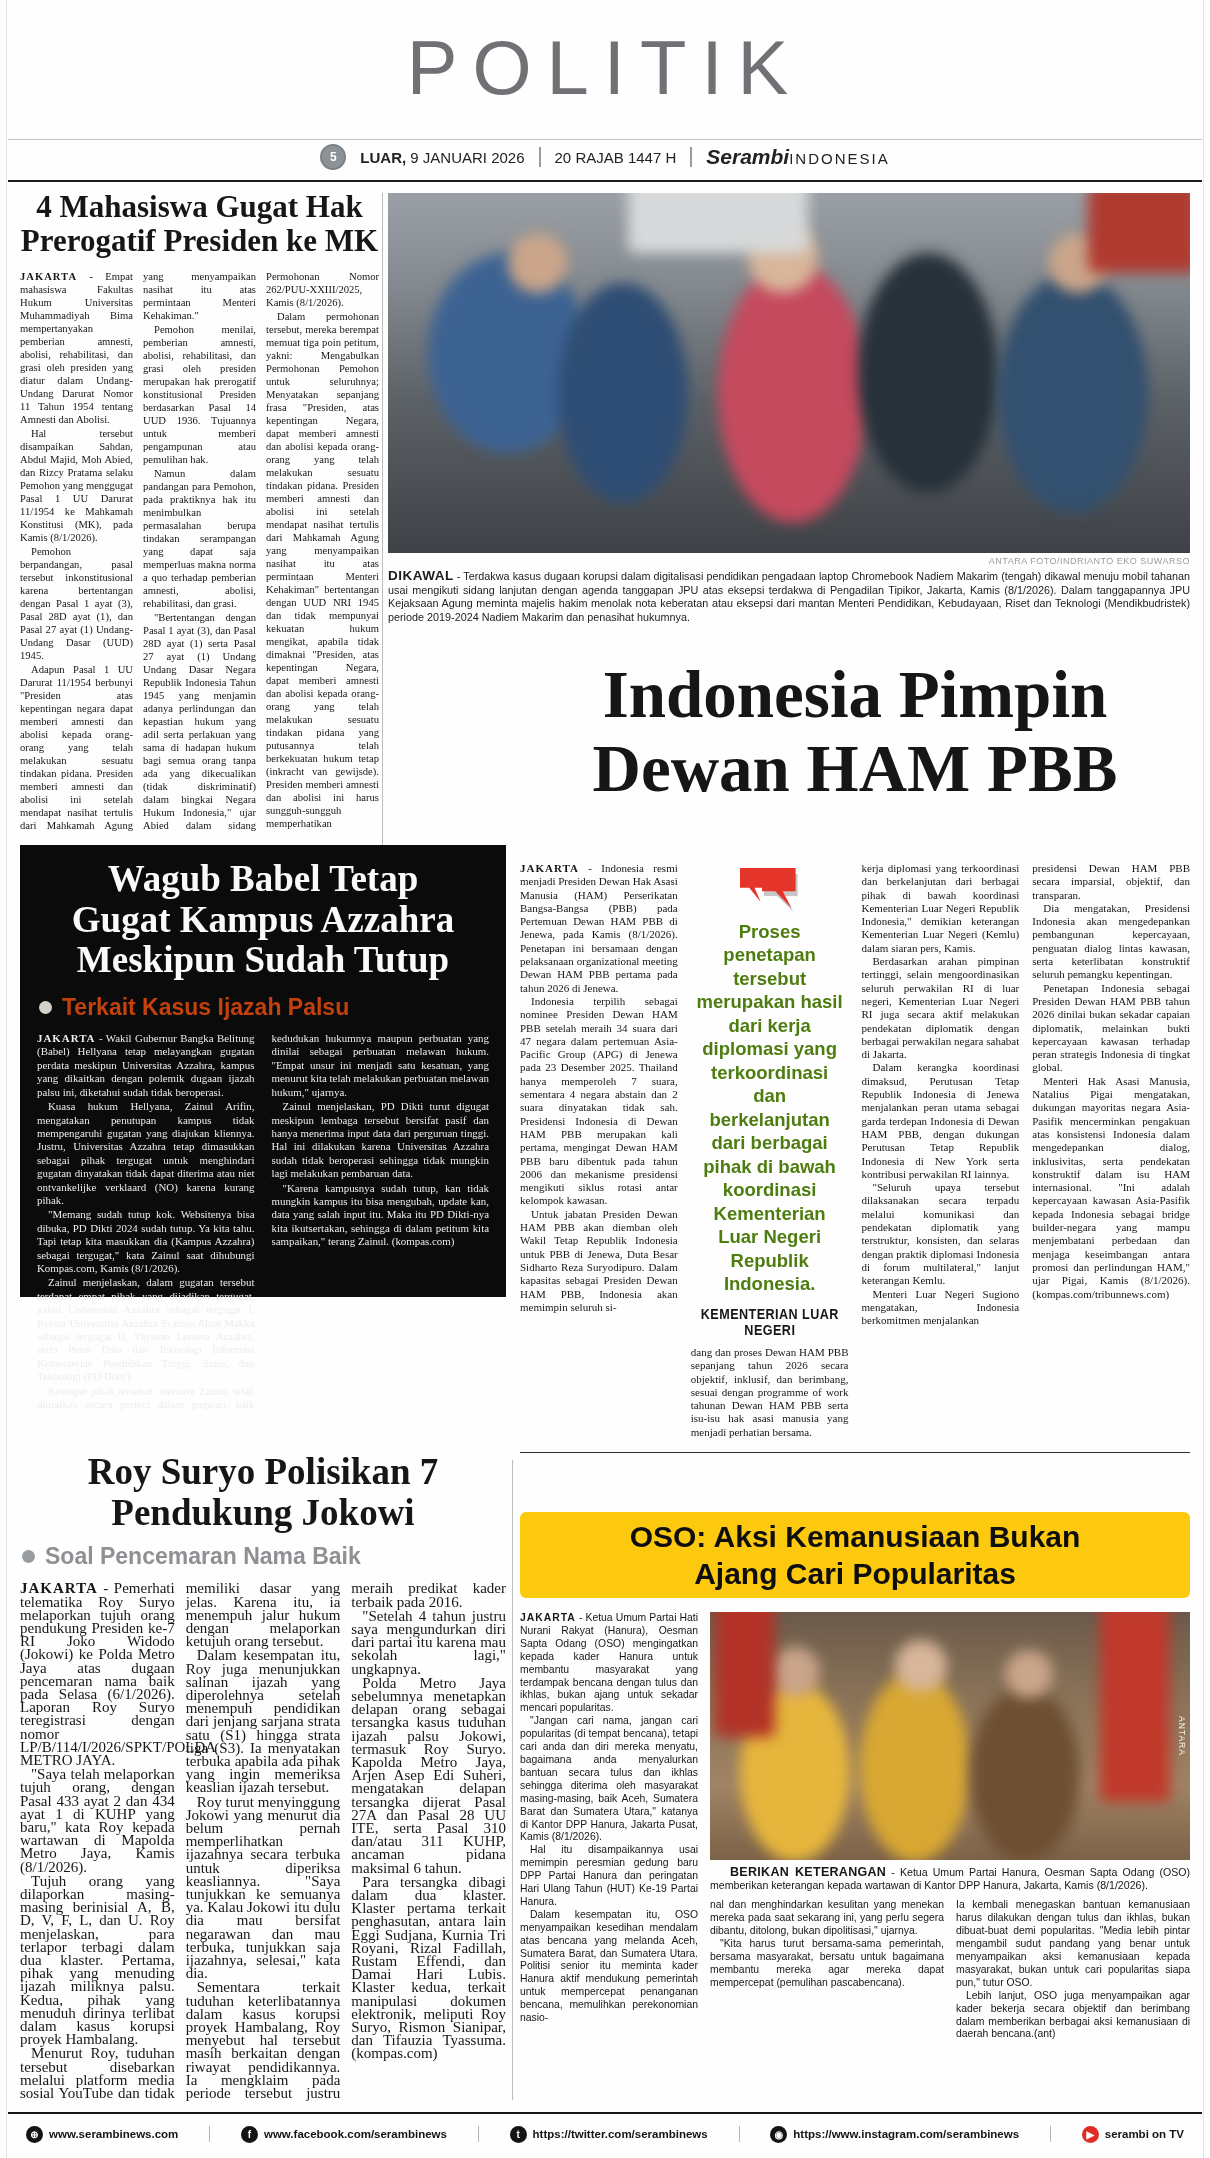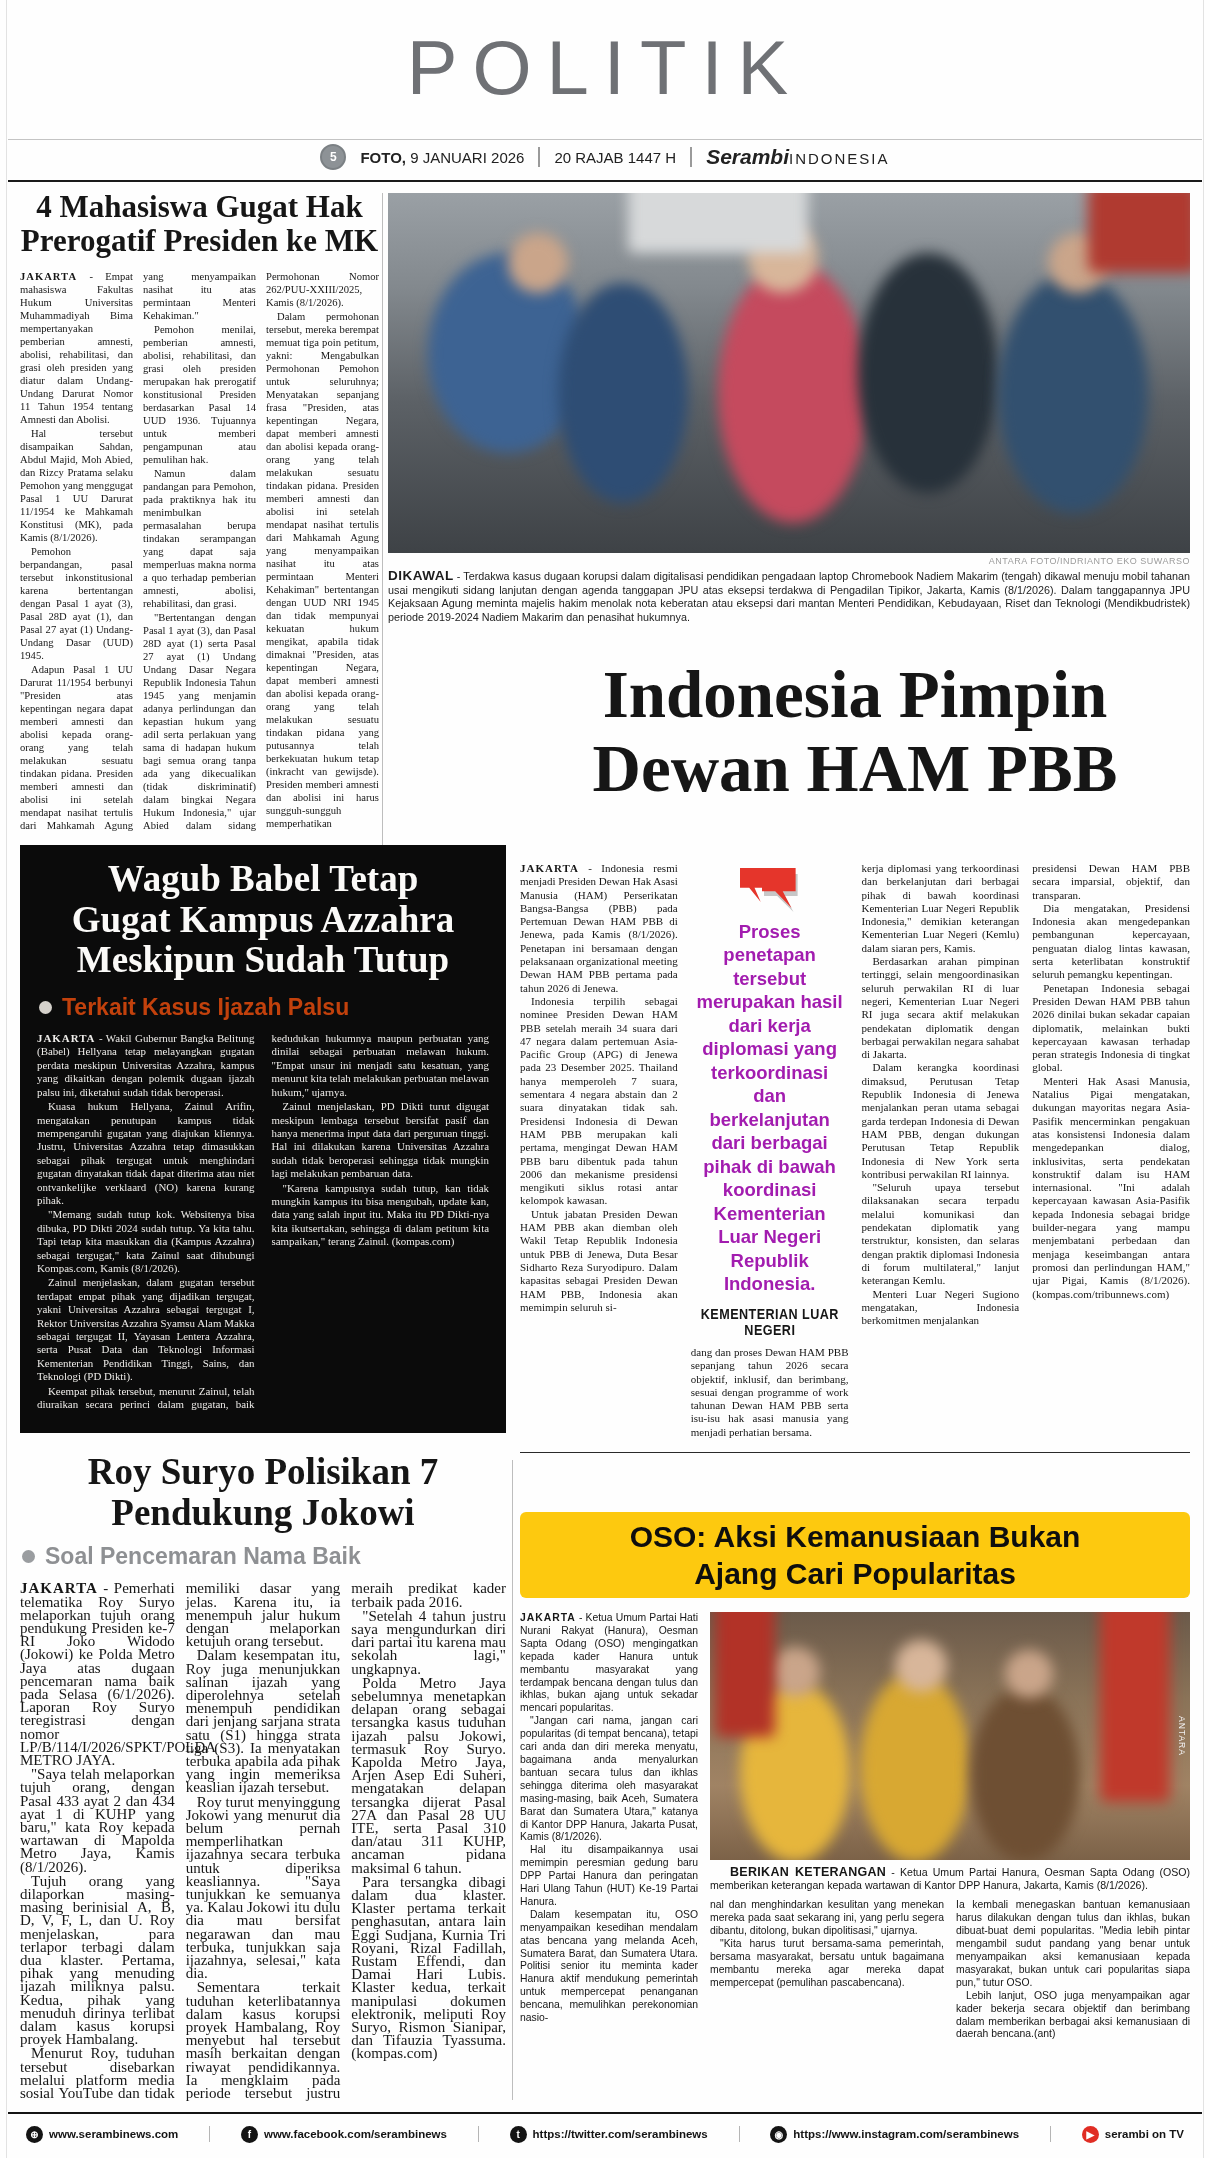--- a/index.html
+++ b/index.html
@@ -47,25 +47,25 @@
   .ham{left:520px;top:862px;width:670px;height:578px;display:flex;gap:13px;overflow:hidden;}
   .hcol{width:158px;font-size:11px;line-height:13.3px;}
   .hcol p{margin:0;text-indent:11px;text-align:justify;}
   .hcol p.lead,.hcol p.cont{text-indent:0;}
   .pq{margin:4px 2px 8px 2px;text-align:center;}
   .qicon{position:relative;width:64px;height:46px;margin:0 auto 8px auto;}
   .q{position:absolute;clip-path:polygon(0 0,100% 0,100% 58%,62% 58%,88% 100%,40% 58%,0 58%);}
   .q-shadow{left:26px;top:8px;width:34px;height:38px;background:#c7c7c7;}
   .q-left{left:2px;top:2px;width:24px;height:34px;background:#e5352b;}
   .q-right{left:24px;top:2px;width:34px;height:40px;background:#e5352b;}
-  .pq-text{font-family:"Liberation Sans",sans-serif;font-weight:bold;font-size:18.5px;line-height:1.27;color:#a21caf;}
+  .pq-text{font-family:"Liberation Sans",sans-serif;font-weight:bold;font-size:18.5px;line-height:1.27;color:#4d7c0f;}
   .pq-src{margin-top:10px;font-family:"Liberation Sans",sans-serif;font-weight:bold;font-size:14px;
           line-height:1.15;letter-spacing:.5px;transform:scaleX(.9);}
   
-  .babel{left:20px;top:845px;width:486px;height:588px;background:#0b0b0b;color:#f4f2ef;
+  .babel{left:20px;top:845px;width:486px;height:452px;background:#0b0b0b;color:#f4f2ef;
          box-sizing:border-box;padding:14px 17px;}
   .babel .hl{font-size:37px;color:#fbfaf8;}
   .babel .kicker{margin:13px 2px 0 2px;font-size:23px;color:#c2410c;}
   .babel .kdot{background:#d5d1cb;}
   .babel .body-cols{margin-top:11px;height:392px;column-count:2;column-gap:17px;column-fill:auto;
                     font-size:10.9px;line-height:13.4px;overflow:hidden;color:#efedea;}
   
   .roy{left:20px;top:1452px;width:486px;}
   .roy .hl{font-size:37px;}
   .roy .kicker{margin:10px 2px 0 2px;font-size:23px;color:#8e9093;}
@@ -112,21 +112,21 @@
 <body>
 
 <div class="page">
   <div class="edge" style="left:6px"></div>
   <div class="edge" style="right:6px"></div>
 
   <div class="masthead">POLITIK</div>
   <div class="ruleA"></div>
   <div class="dateline">
     <span class="pagenum">5</span>
-    <span><b>FOTO,</b><span> 9 JANUARI 2026</span></span>
+    <span><b>LUAR,</b><span> 9 JANUARI 2026</span></span>
     <span class="dsep"></span>
     <span>20 RAJAB 1447 H</span>
     <span class="dsep"></span>
     <span class="brand"><b>Serambi</b><span>INDONESIA</span></span>
   </div>
   <div class="ruleB"></div>
 
   <div class="abs mk">
     <div class="hl">
       <div>4 Mahasiswa Gugat Hak</div>

